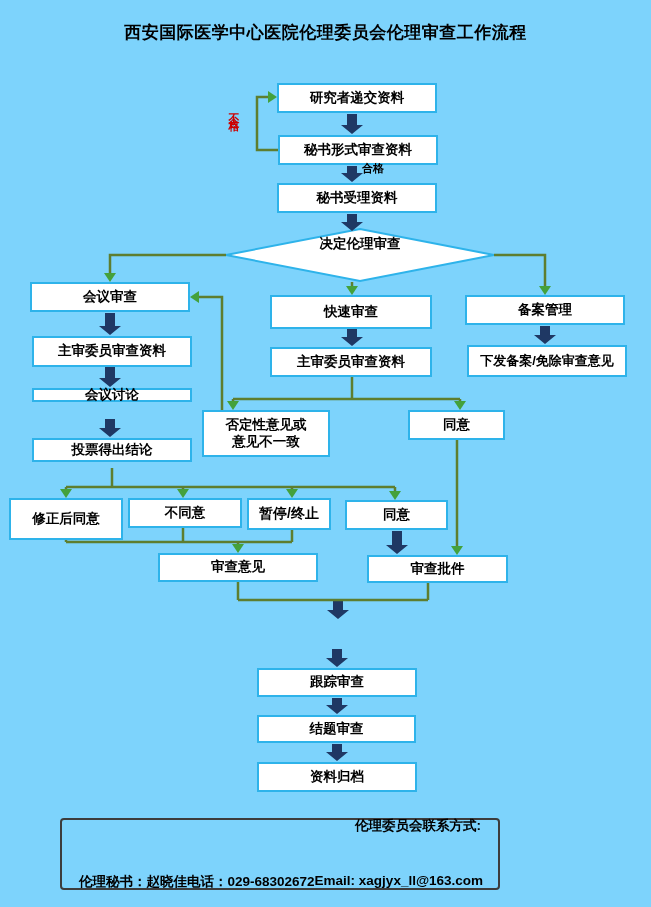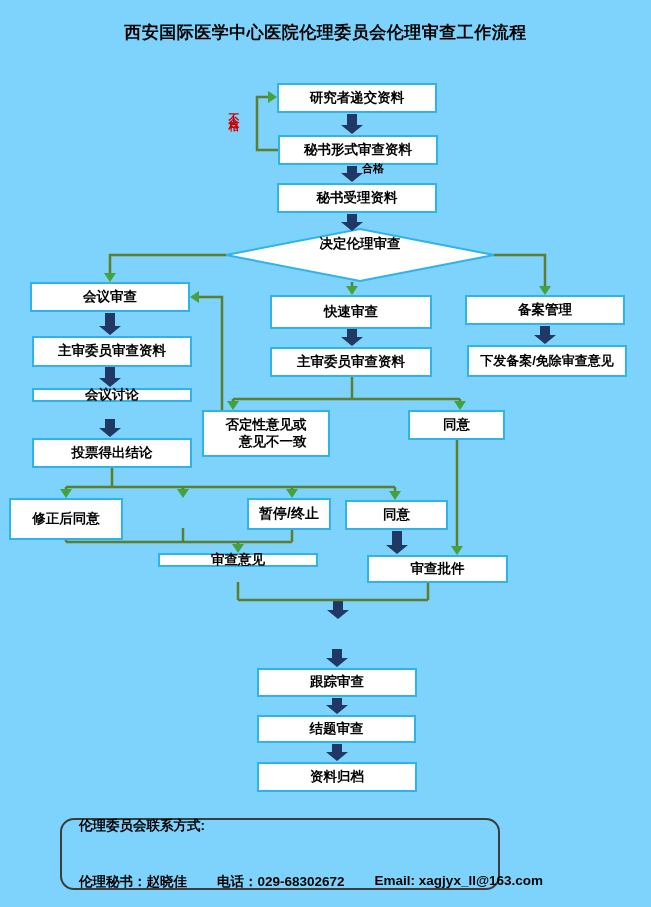--- a/index.html
+++ b/index.html
@@ -12,55 +12,55 @@
     font-size:17px;font-weight:bold;letter-spacing:0.5px;
   }
   svg.connectors{position:absolute;left:0;top:0;}
   .diamond-shape{fill:#fff;stroke:var(--box-border,#2eb3ea);stroke-width:2px;}
   .gline{fill:none;stroke:var(--line-green,#5e7e2f);stroke-width:2.5px;}
   .ghead{fill:var(--arrow-green,#44a13c);stroke:none;}
   .barrow{fill:var(--arrow-navy,#1f3864);stroke:none;}
   .node{
     position:absolute;background:#fff;border:2px solid var(--box-border,#2eb3ea);
     box-sizing:border-box;display:flex;align-items:center;justify-content:center;
-    font-size:13.5px;font-weight:bold;text-align:right;white-space:pre-line;line-height:1.25;
+    font-size:13.5px;font-weight:bold;text-align:center;white-space:pre-line;line-height:1.25;
   }
   .plain{position:absolute;background:transparent;border:none;}
   .lbl{position:absolute;font-size:11px;font-weight:bold;}
   .lbl-fail{
     color:var(--fail-red,#cc0000);
     writing-mode:vertical-rl;text-orientation:upright;letter-spacing:3px;
   }
   .contact{
     position:absolute;left:60px;top:818px;width:440px;height:72px;box-sizing:border-box;
-    border:2px solid #3c3c3c;border-radius:14px;padding:10px 17px;
+    border:2px solid #3c3c3c;border-radius:4px;padding:10px 17px;
     display:flex;flex-direction:column;justify-content:center;gap:7px;
-    font-size:13.5px;font-weight:bold;
+    font-size:13.5px;font-weight:bold;text-align:right;
   }
-  .contact-row{display:flex;gap:30px;white-space:nowrap;margin-top:31px;}
+  .contact-row{display:flex;white-space:nowrap;margin-top:31px;}
   
   #n1{left:277px;top:83px;width:160px;height:30px}
   #n2{left:278px;top:135px;width:160px;height:30px}
   #n3{left:277px;top:183px;width:160px;height:30px}
   #dlabel{left:280px;top:232px;width:160px;height:24px}
   #n4{left:30px;top:282px;width:160px;height:30px}
   #n5{left:32px;top:336px;width:160px;height:31px}
   #n6{left:32px;top:388px;width:160px;height:14px}
-  #n7{left:32px;top:438px;width:160px;height:30px}
+  #n7{left:32px;top:438px;width:160px;height:24px}
   #n8{left:270px;top:295px;width:162px;height:34px}
   #n9{left:270px;top:347px;width:162px;height:30px}
   #n10{left:465px;top:295px;width:160px;height:30px}
   #n11{left:467px;top:345px;width:160px;height:32px;font-size:13px}
   #n12{left:202px;top:410px;width:128px;height:47px}
   #n13{left:408px;top:410px;width:97px;height:30px}
   #n14{left:9px;top:498px;width:114px;height:42px}
   #n15{left:128px;top:498px;width:114px;height:30px}
   #n16{left:247px;top:498px;width:84px;height:32px;font-size:14px}
   #n17{left:345px;top:500px;width:103px;height:30px}
-  #n18{left:158px;top:553px;width:160px;height:14px}
+  #n18{left:158px;top:553px;width:160px;height:29px}
   #n19{left:367px;top:555px;width:141px;height:28px}
   #n20{left:257px;top:620px;width:160px;height:28px}
   #n21{left:257px;top:668px;width:160px;height:29px}
   #n22{left:257px;top:715px;width:159px;height:28px}
   #n23{left:257px;top:762px;width:160px;height:30px}
   #lbl-pass{left:362px;top:161px}
   #lbl-fail{left:226px;top:105px;height:64px}
 </style>
 </head>
 <body>
@@ -132,20 +132,21 @@
   <div class="node" id="n6">会议讨论</div>
   <div class="node" id="n7">投票得出结论</div>
   <div class="node" id="n8">快速审查</div>
   <div class="node" id="n9">主审委员审查资料</div>
   <div class="node" id="n10">备案管理</div>
   <div class="node" id="n11">下发备案/免除审查意见</div>
   <div class="node" id="n12">否定性意见或
 意见不一致</div>
   <div class="node" id="n13">同意</div>
   <div class="node" id="n14">修正后同意</div>
+  <div class="node" id="n15">不同意</div>
   <div class="node" id="n16">暂停/终止</div>
   <div class="node" id="n17">同意</div>
   <div class="node" id="n18">审查意见</div>
   <div class="node" id="n19">审查批件</div>
   <div class="node" id="n21">跟踪审查</div>
   <div class="node" id="n22">结题审查</div>
   <div class="node" id="n23">资料归档</div>
 
   <div class="lbl" id="lbl-pass">合格</div>
   <div class="lbl lbl-fail" id="lbl-fail">不合格</div>

